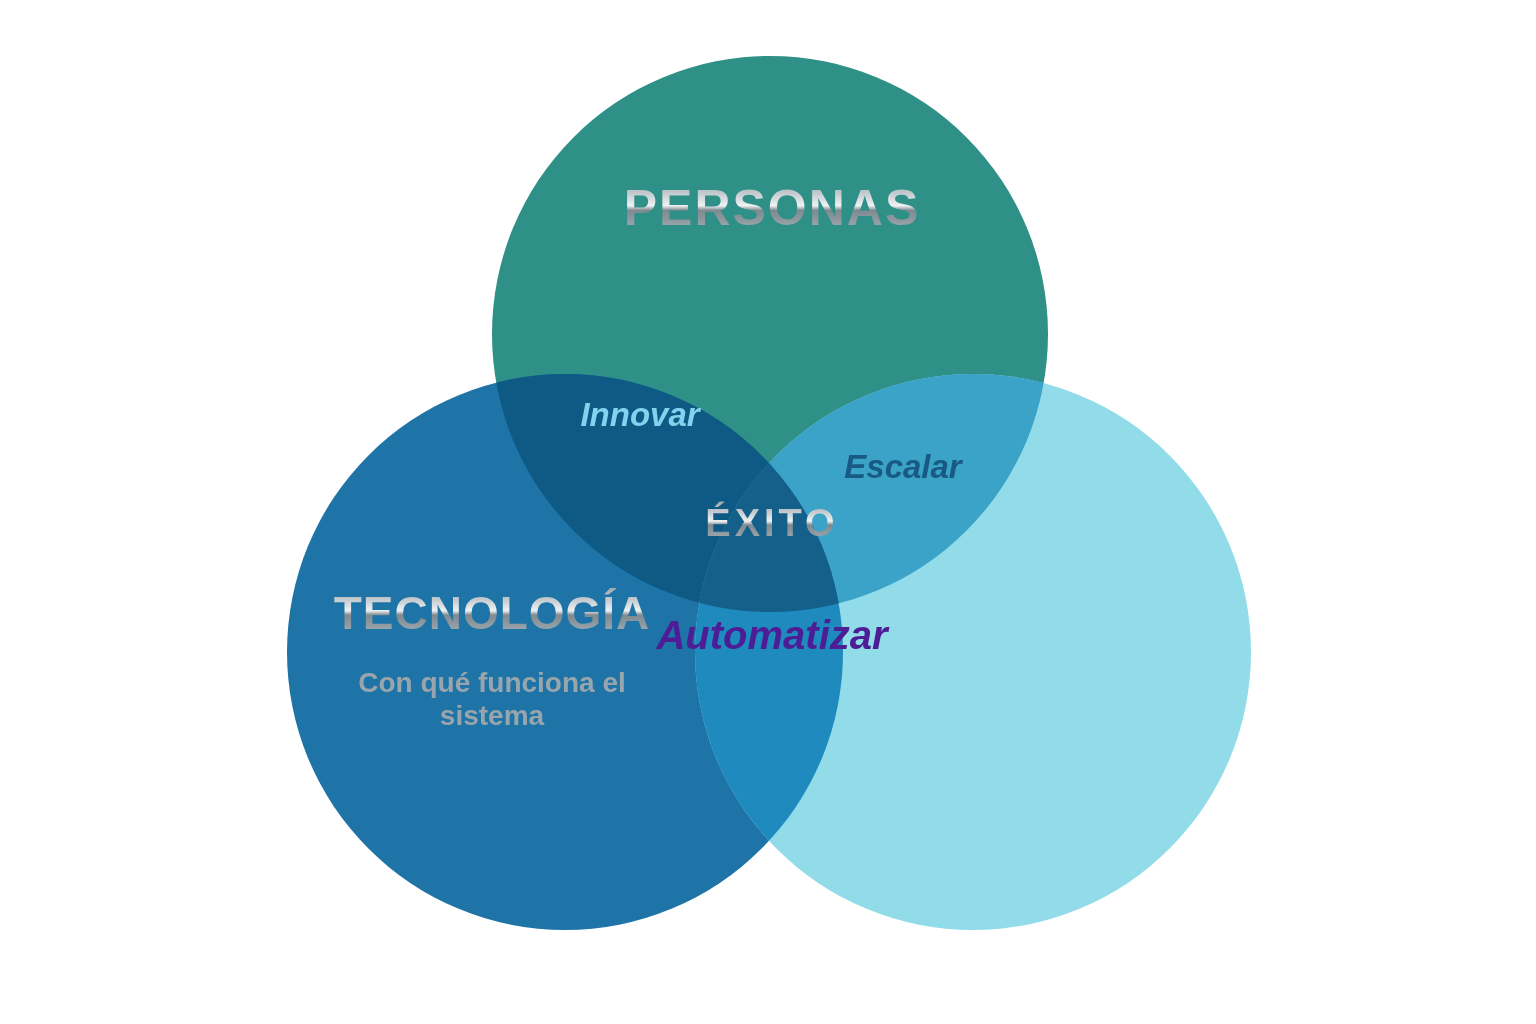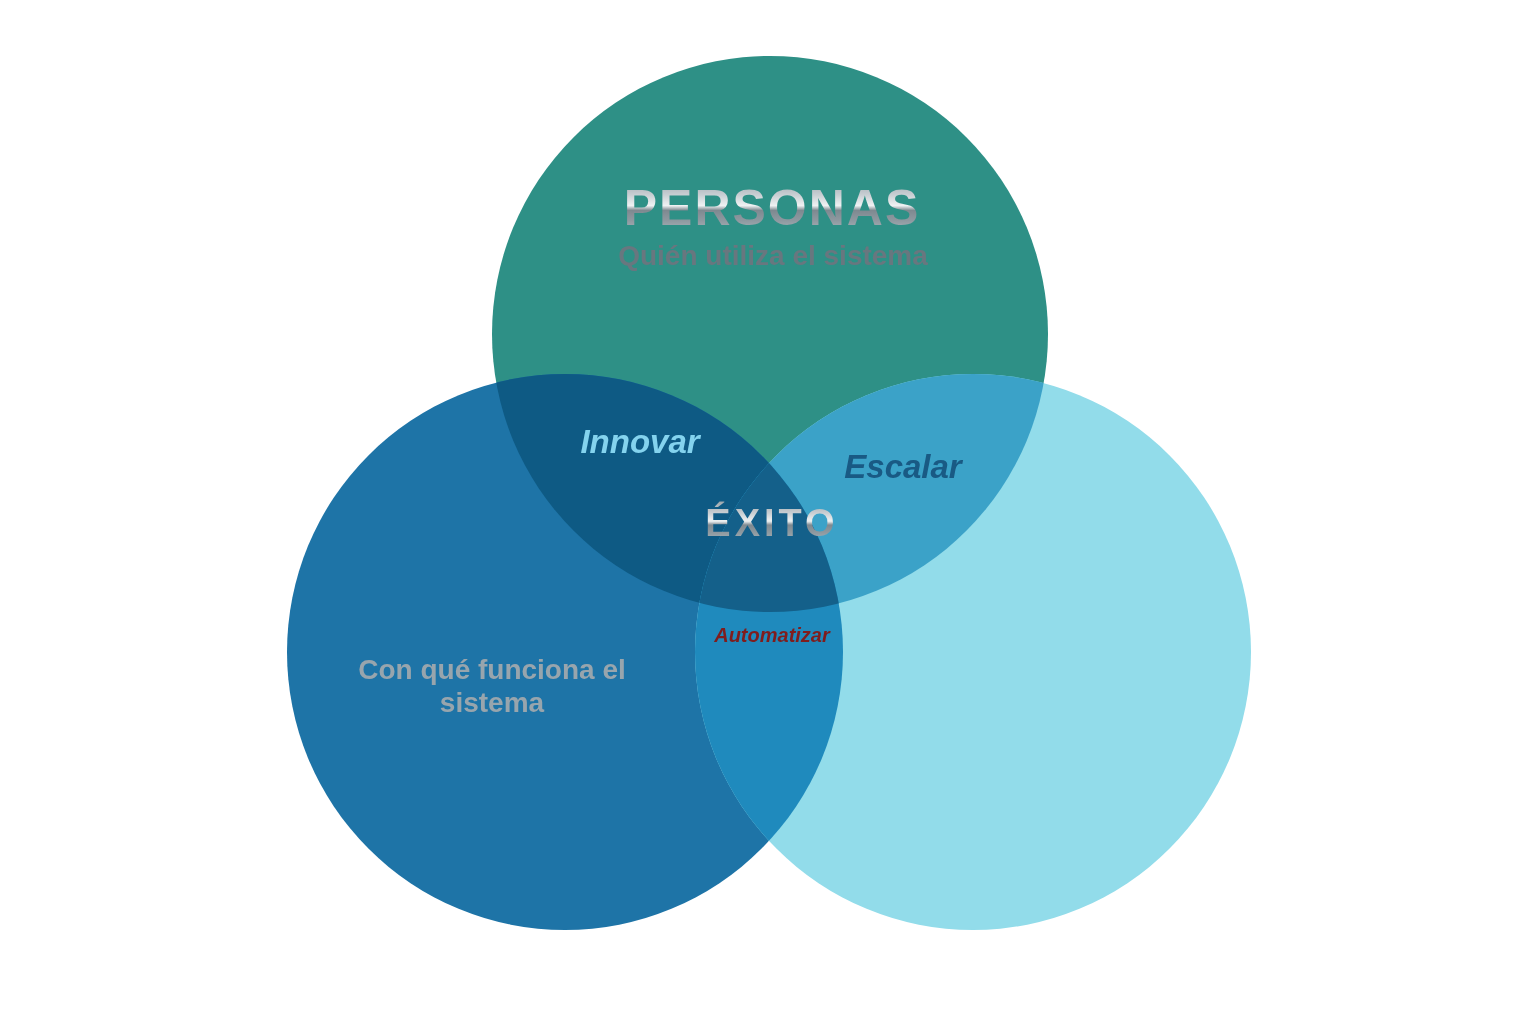--- a/index.html
+++ b/index.html
@@ -24,20 +24,21 @@
   }
   .lbl {
     position: absolute;
     transform: translate(-50%, -50%);
     text-align: center;
     white-space: nowrap;
     line-height: 1.18;
   }
   .wrap {
     white-space: normal;
+    margin-top: 13px;
   }
   .metallic {
     font-weight: bold;
     background: linear-gradient(180deg,
       #9aa4aa 0%,
       #c9cfd3 28%,
       #eff2f3 46%,
       #7e8990 54%,
       #8f9aa1 72%,
       #b9c1c6 100%);
@@ -51,21 +52,21 @@
   .sub-personas   { font-size: 28px; font-weight: 600; color: #68777f; }
   .sub-tecnologia { font-size: 28px; font-weight: 600; color: #98a5ad; width: 300px; }
   .sub-procesos   { font-size: 29px; font-weight: 600; color: #1d5c87; width: 250px; }
   .ix {
     font-style: italic;
     font-weight: bold;
     font-size: 33px;
   }
   .ix-innovar     { color: #84d3ee; }
   .ix-escalar     { color: #195a84; }
-  .ix-automatizar { color: #7f1d1d; font-size: 20px; }
+  .ix-automatizar { color: #4c1d95; font-size: 40px; }
   .center-label {
     font-size: 38px;
     letter-spacing: 4px;
   }
 </style>
 </head>
 <body>
 
 <div class="stage">
 
@@ -97,23 +98,23 @@
     </g>
 
     <g clip-path="url(#clip-personas)">
       <g clip-path="url(#clip-tecnologia)">
         <circle cx="973" cy="652" r="278" fill="#14608a"></circle>
       </g>
     </g>
   </svg>
 
   <div class="lbl metallic title-personas" style="left:772px; top:208px;">PERSONAS</div>
-  <div class="lbl sub-personas" style="left:773px; top:256px;">Quién utiliza el sistema</div>
 
+  <div class="lbl metallic title-tecnologia" style="left:492px; top:613px;">TECNOLOGÍA</div>
   <div class="lbl sub-tecnologia wrap" style="left:492px; top:686px;">Con qué funciona el sistema</div>
 
 
-  <div class="lbl ix ix-innovar" style="left:640px; top:442px;">Innovar</div>
+  <div class="lbl ix ix-innovar" style="left:640px; top:415px;">Innovar</div>
   <div class="lbl ix ix-escalar" style="left:903px; top:435px;margin-top:32px;">Escalar</div>
   <div class="lbl ix ix-automatizar" style="left:772px; top:636px;">Automatizar</div>
   <div class="lbl metallic center-label" style="left:772px; top:523px;">ÉXITO</div>
 
 </div>
 
 </body></html>

